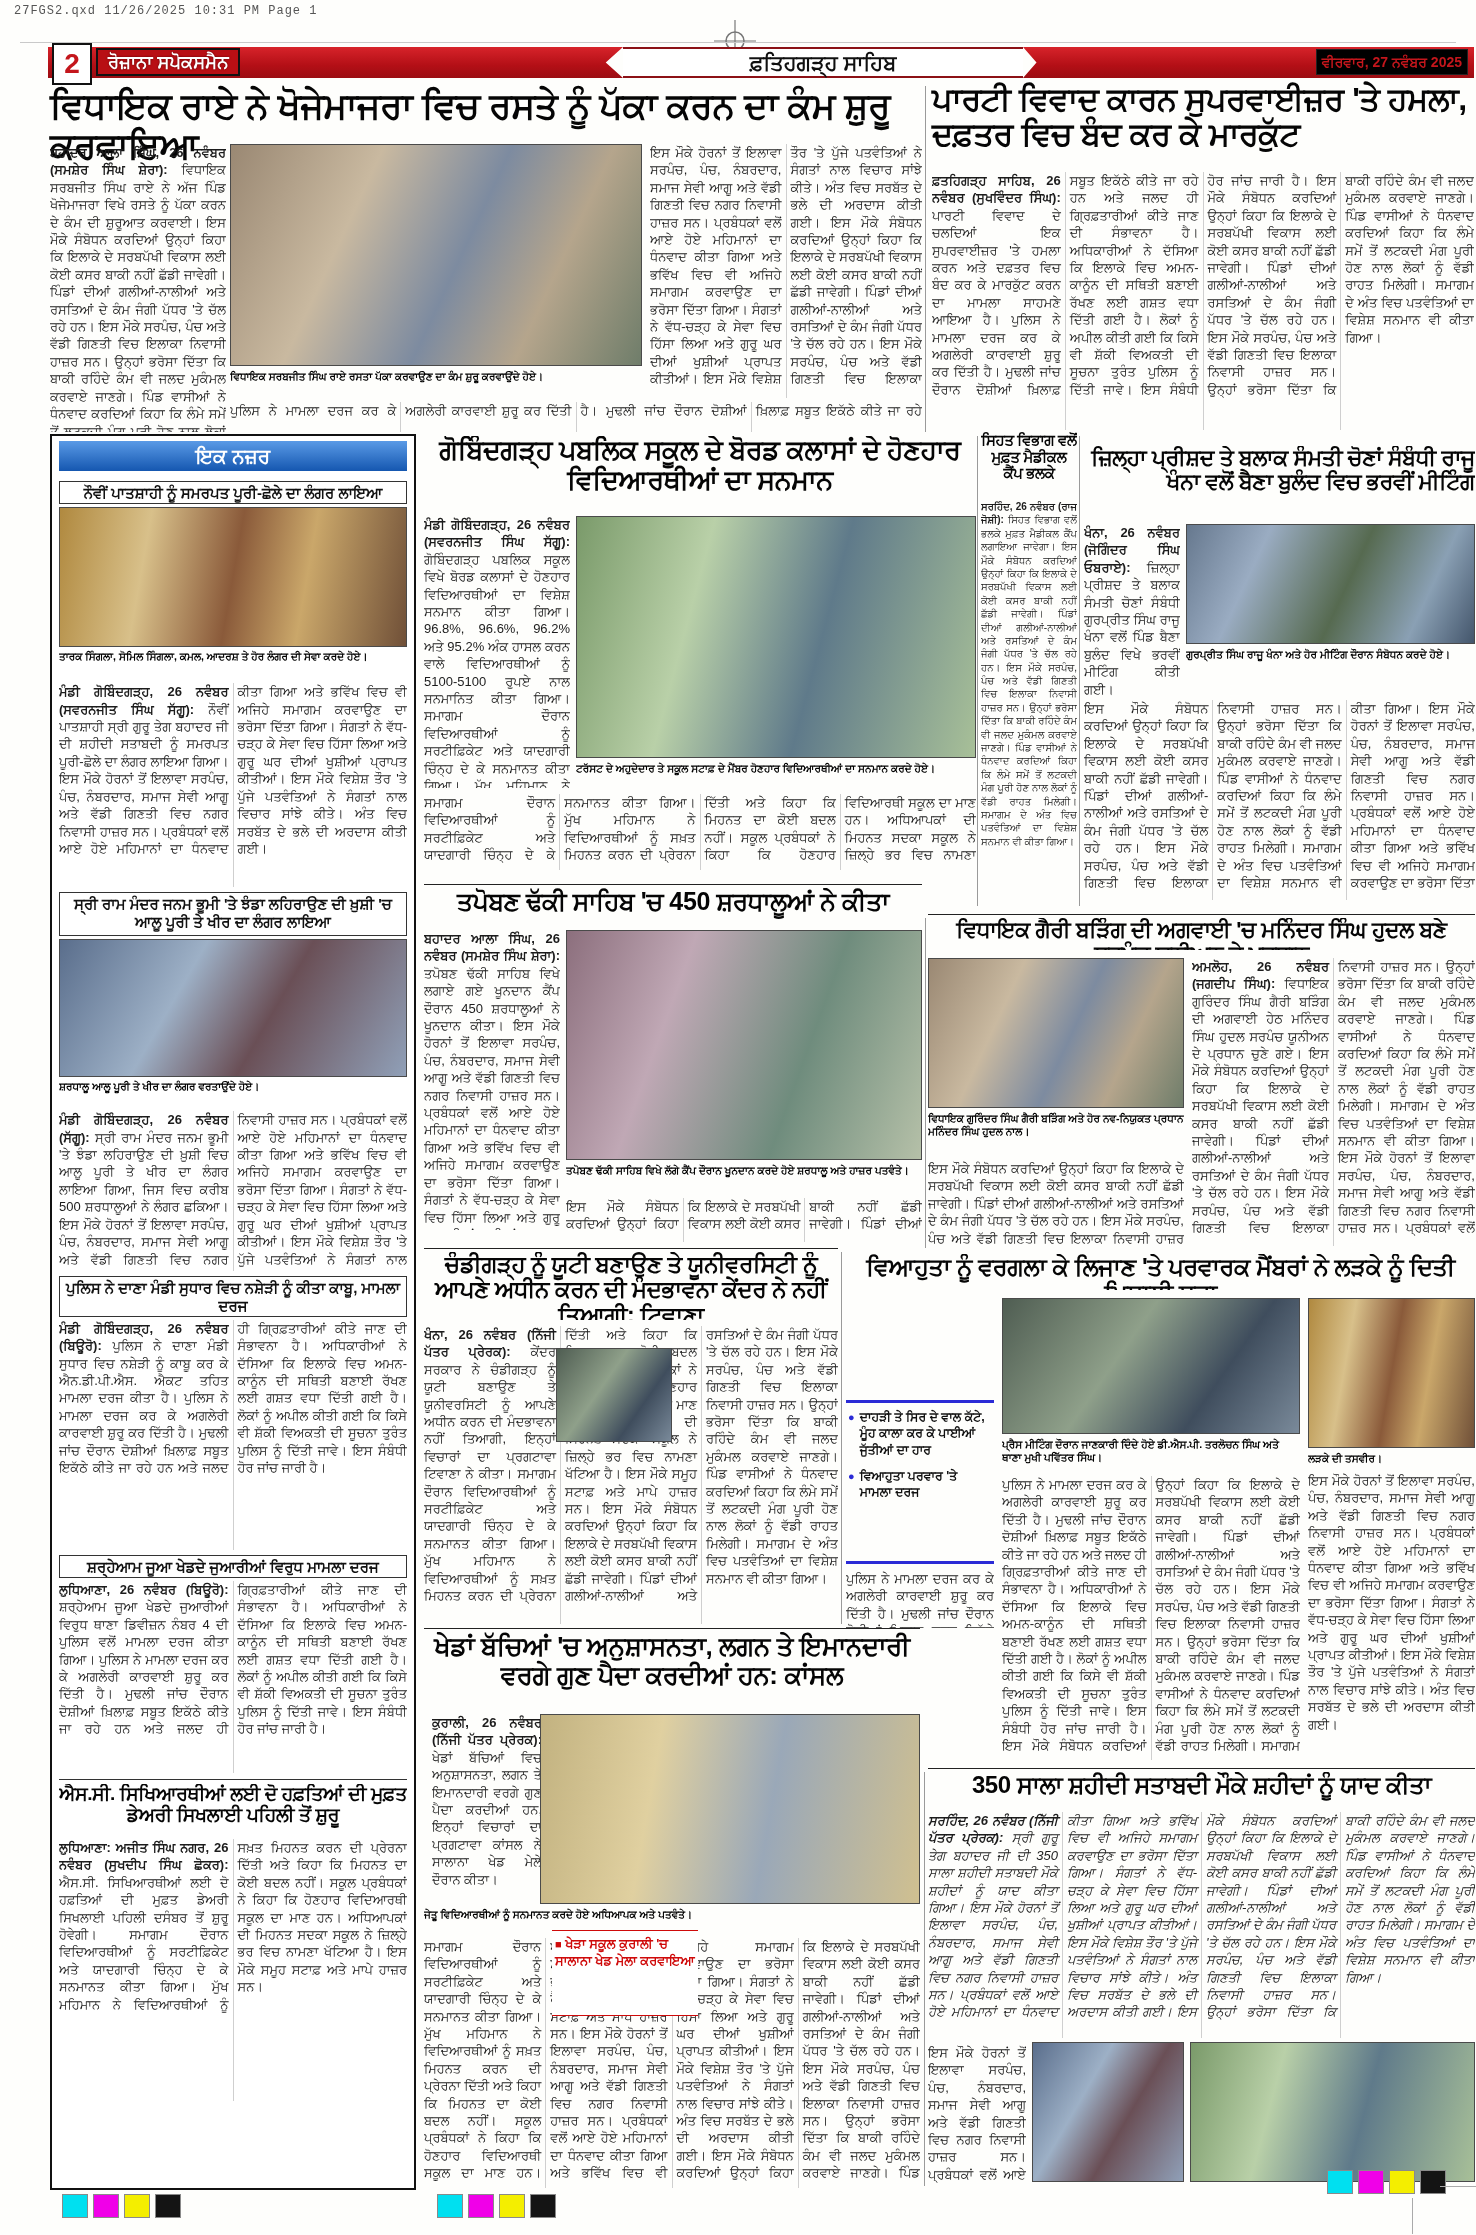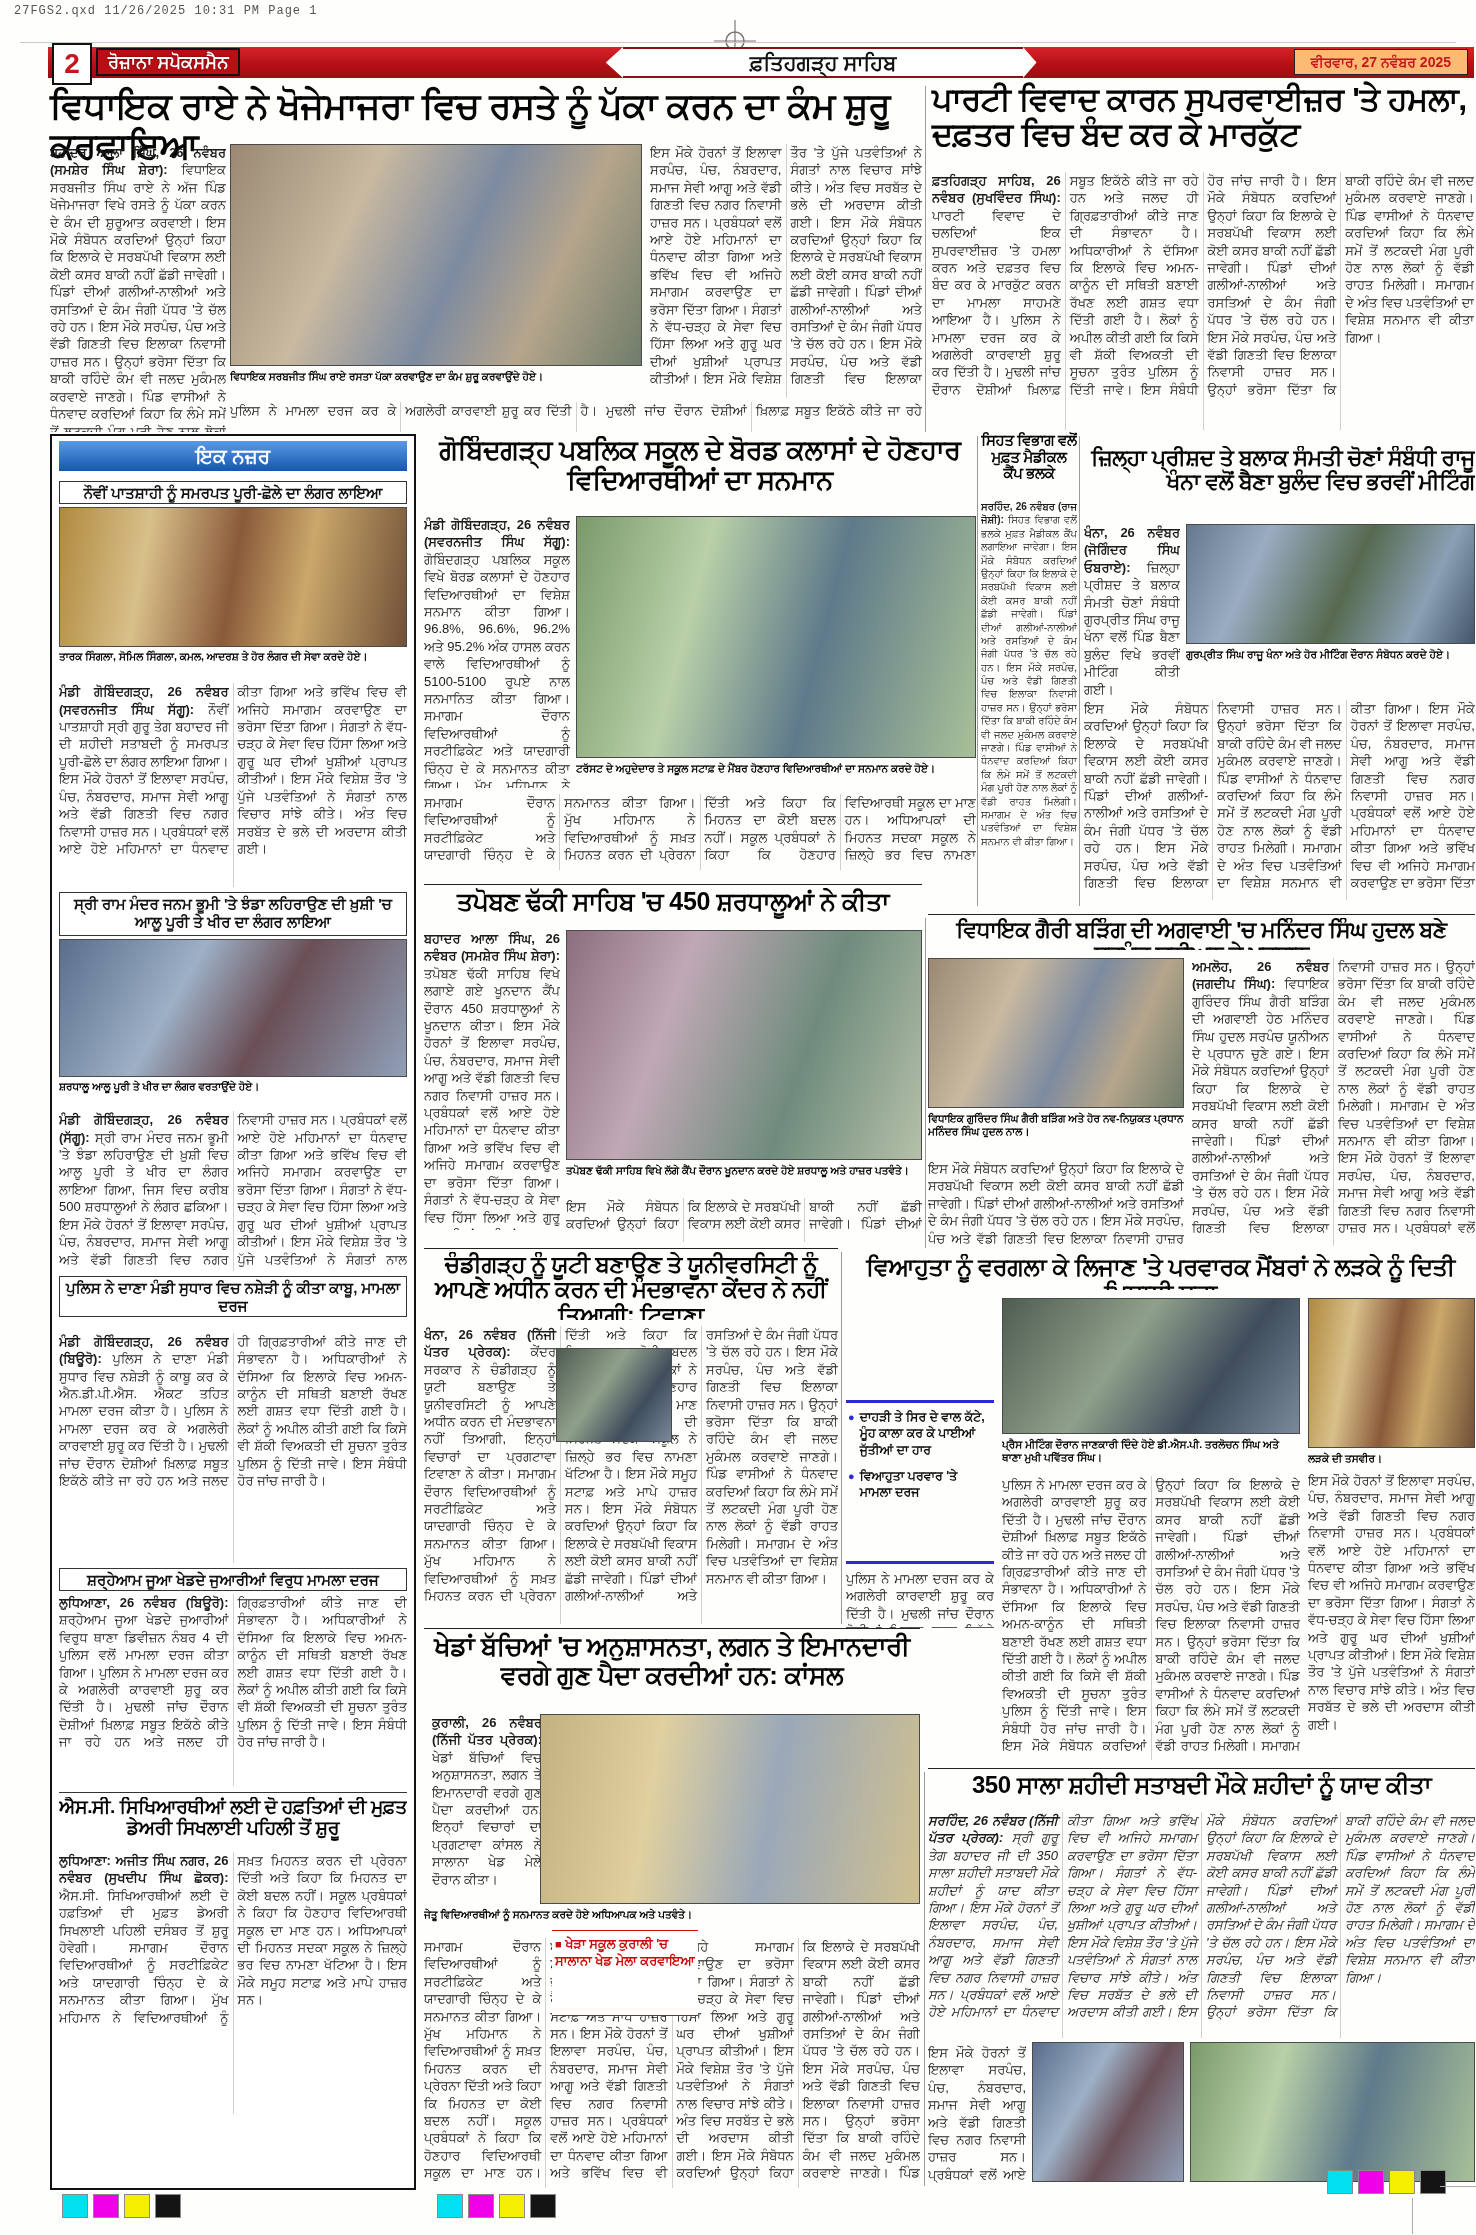--- a/index.html
+++ b/index.html
@@ -13,22 +13,22 @@
   .bseg{position:absolute;top:0;height:100%;}
   .bred{background:linear-gradient(#d7232a,#b30f16 60%,#9c0d12);}
   .bleft{clip-path:polygon(0 0,100% 0,97% 50%,100% 100%,0 100%);}
   .bright{clip-path:polygon(0 0,100% 0,100% 100%,0 100%,3% 50%);}
   .bcenter{background:#fff;display:flex;align-items:center;justify-content:center;
            font-weight:800;font-size:21px;color:#101010;border-top:2px solid #8c1116;border-bottom:2px solid #8c1116;}
   .pg2{position:absolute;background:#fff;border:2px solid #111;color:#c4161c;font-weight:800;
        font-size:28px;display:flex;align-items:center;justify-content:center;z-index:3;}
   .pname{position:absolute;background:#b80f14;border:2px solid #111;color:#ffffff;font-weight:800;
          font-size:18px;line-height:24px;padding:0 10px;z-index:3;text-shadow:0 0 2px #500;}
-  .dtbox{position:absolute;background:#fdba74;border:1px solid #222;color:#c4161c;font-weight:700;
-         font-size:14px;line-height:24px;padding:0 16px;z-index:3;text-align:right;}
+  .dtbox{position:absolute;background:#000000;border:1px solid #222;color:#c4161c;font-weight:700;
+         font-size:14px;line-height:24px;padding:0 5px;z-index:3;text-align:right;}
   
   .hl{font-weight:800;color:#050505;line-height:1.1;letter-spacing:-0.4px;}
   .ctr{text-align:center;}
   
   .bd{font-size:13px;line-height:1.34;text-align:justify;color:#1c1c1c;overflow:hidden;}
   .bd b{font-weight:700;}
   .c2{column-count:2;column-gap:9px;column-rule:1px solid #cfcfcf;}
   .c3{column-count:3;column-gap:9px;column-rule:1px solid #cfcfcf;}
   .c4{column-count:4;column-gap:9px;column-rule:1px solid #cfcfcf;}
   .cap{font-weight:700;font-size:10.5px;line-height:1.25;color:#000;overflow:hidden;}
@@ -133,21 +133,21 @@
       <div class="cap" style="height:28px;">ਸ਼ਰਧਾਲੂ ਆਲੂ ਪੂਰੀ ਤੇ ਖੀਰ ਦਾ ਲੰਗਰ ਵਰਤਾਉਂਦੇ ਹੋਏ।</div>
       <div class="bd c2" style="height:160px;margin-top:3px;">
         <b>ਮੰਡੀ ਗੋਬਿੰਦਗੜ੍ਹ, 26 ਨਵੰਬਰ (ਸੱਗੂ):</b>
         <span>ਸ੍ਰੀ ਰਾਮ ਮੰਦਰ ਜਨਮ ਭੂਮੀ 'ਤੇ ਝੰਡਾ ਲਹਿਰਾਉਣ ਦੀ ਖ਼ੁਸ਼ੀ ਵਿਚ ਆਲੂ ਪੂਰੀ ਤੇ ਖੀਰ ਦਾ ਲੰਗਰ ਲਾਇਆ ਗਿਆ, ਜਿਸ ਵਿਚ ਕਰੀਬ 500 ਸ਼ਰਧਾਲੂਆਂ ਨੇ ਲੰਗਰ ਛਕਿਆ।</span>
         <span>ਇਸ ਮੌਕੇ ਹੋਰਨਾਂ ਤੋਂ ਇਲਾਵਾ ਸਰਪੰਚ, ਪੰਚ, ਨੰਬਰਦਾਰ, ਸਮਾਜ ਸੇਵੀ ਆਗੂ ਅਤੇ ਵੱਡੀ ਗਿਣਤੀ ਵਿਚ ਨਗਰ ਨਿਵਾਸੀ ਹਾਜ਼ਰ ਸਨ। ਪ੍ਰਬੰਧਕਾਂ ਵਲੋਂ ਆਏ ਹੋਏ ਮਹਿਮਾਨਾਂ ਦਾ ਧੰਨਵਾਦ ਕੀਤਾ ਗਿਆ ਅਤੇ ਭਵਿੱਖ ਵਿਚ ਵੀ ਅਜਿਹੇ ਸਮਾਗਮ ਕਰਵਾਉਣ ਦਾ ਭਰੋਸਾ ਦਿੱਤਾ ਗਿਆ। ਸੰਗਤਾਂ ਨੇ ਵੱਧ-ਚੜ੍ਹ ਕੇ ਸੇਵਾ ਵਿਚ ਹਿੱਸਾ ਲਿਆ ਅਤੇ ਗੁਰੂ ਘਰ ਦੀਆਂ ਖੁਸ਼ੀਆਂ ਪ੍ਰਾਪਤ ਕੀਤੀਆਂ। ਇਸ ਮੌਕੇ ਵਿਸ਼ੇਸ਼ ਤੌਰ 'ਤੇ ਪੁੱਜੇ ਪਤਵੰਤਿਆਂ ਨੇ ਸੰਗਤਾਂ ਨਾਲ ਵਿਚਾਰ ਸਾਂਝੇ ਕੀਤੇ। ਅੰਤ ਵਿਚ ਸਰਬੱਤ ਦੇ ਭਲੇ ਦੀ ਅਰਦਾਸ ਕੀਤੀ ਗਈ।</span>
       </div>
     </div>
 
     <div class="ikitem">
       <div class="ikhl">ਪੁਲਿਸ ਨੇ ਦਾਣਾ ਮੰਡੀ ਸੁਧਾਰ ਵਿਚ ਨਸ਼ੇੜੀ ਨੂੰ ਕੀਤਾ ਕਾਬੂ, ਮਾਮਲਾ ਦਰਜ</div>
-      <div class="bd c2" style="height:230px;margin-top:16px;">
+      <div class="bd c2" style="height:230px;margin-top:3px;">
         <b>ਮੰਡੀ ਗੋਬਿੰਦਗੜ੍ਹ, 26 ਨਵੰਬਰ (ਬਿਊਰੋ):</b>
         <span>ਪੁਲਿਸ ਨੇ ਦਾਣਾ ਮੰਡੀ ਸੁਧਾਰ ਵਿਚ ਨਸ਼ੇੜੀ ਨੂੰ ਕਾਬੂ ਕਰ ਕੇ ਐਨ.ਡੀ.ਪੀ.ਐਸ. ਐਕਟ ਤਹਿਤ ਮਾਮਲਾ ਦਰਜ ਕੀਤਾ ਹੈ।</span>
         <span>ਪੁਲਿਸ ਨੇ ਮਾਮਲਾ ਦਰਜ ਕਰ ਕੇ ਅਗਲੇਰੀ ਕਾਰਵਾਈ ਸ਼ੁਰੂ ਕਰ ਦਿੱਤੀ ਹੈ। ਮੁਢਲੀ ਜਾਂਚ ਦੌਰਾਨ ਦੋਸ਼ੀਆਂ ਖ਼ਿਲਾਫ਼ ਸਬੂਤ ਇਕੱਠੇ ਕੀਤੇ ਜਾ ਰਹੇ ਹਨ ਅਤੇ ਜਲਦ ਹੀ ਗ੍ਰਿਫ਼ਤਾਰੀਆਂ ਕੀਤੇ ਜਾਣ ਦੀ ਸੰਭਾਵਨਾ ਹੈ। ਅਧਿਕਾਰੀਆਂ ਨੇ ਦੱਸਿਆ ਕਿ ਇਲਾਕੇ ਵਿਚ ਅਮਨ-ਕਾਨੂੰਨ ਦੀ ਸਥਿਤੀ ਬਣਾਈ ਰੱਖਣ ਲਈ ਗਸ਼ਤ ਵਧਾ ਦਿੱਤੀ ਗਈ ਹੈ। ਲੋਕਾਂ ਨੂੰ ਅਪੀਲ ਕੀਤੀ ਗਈ ਕਿ ਕਿਸੇ ਵੀ ਸ਼ੱਕੀ ਵਿਅਕਤੀ ਦੀ ਸੂਚਨਾ ਤੁਰੰਤ ਪੁਲਿਸ ਨੂੰ ਦਿੱਤੀ ਜਾਵੇ। ਇਸ ਸੰਬੰਧੀ ਹੋਰ ਜਾਂਚ ਜਾਰੀ ਹੈ।</span>
       </div>
     </div>
 
     <div class="ikitem">
       <div class="ikhl">ਸ਼ਰ੍ਹੇਆਮ ਜੂਆ ਖੇਡਦੇ ਜੁਆਰੀਆਂ ਵਿਰੁਧ ਮਾਮਲਾ ਦਰਜ</div>
       <div class="bd c2" style="height:192px;margin-top:3px;">
         <b>ਲੁਧਿਆਣਾ, 26 ਨਵੰਬਰ (ਬਿਊਰੋ):</b>

